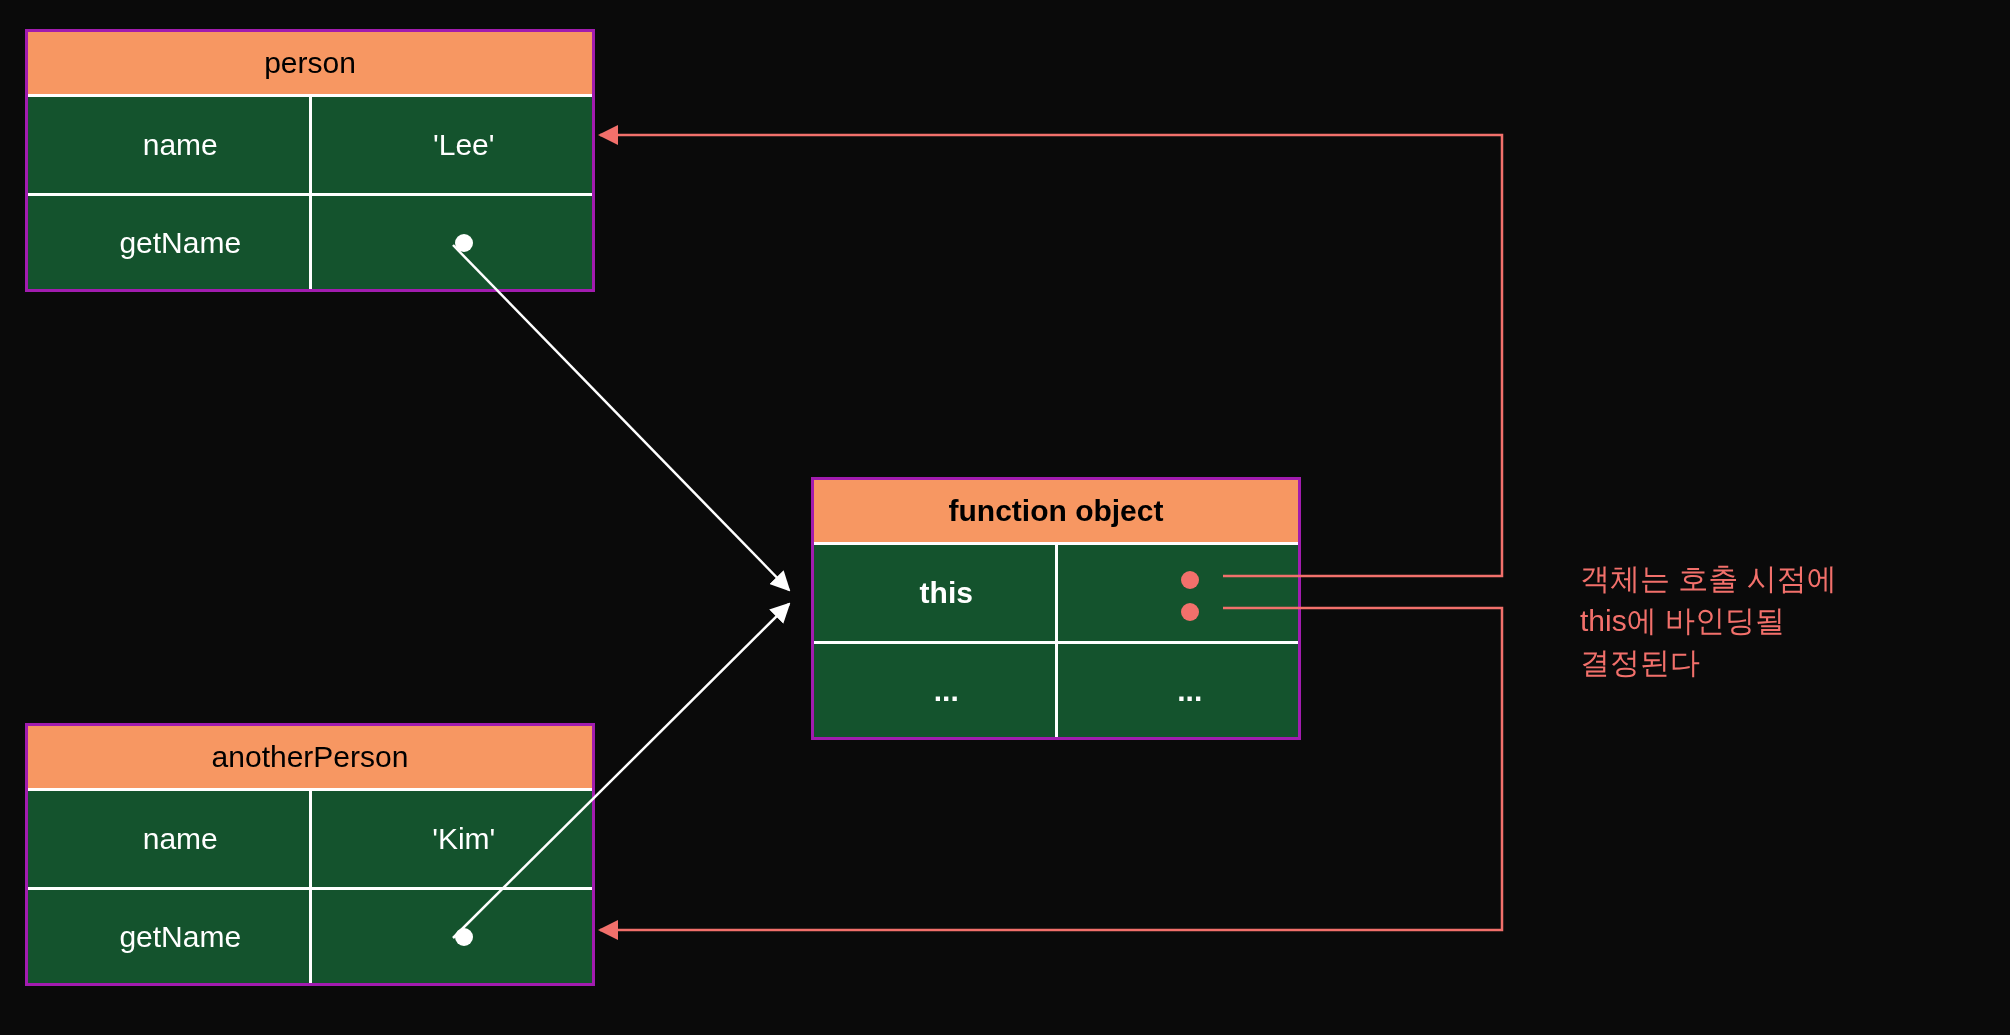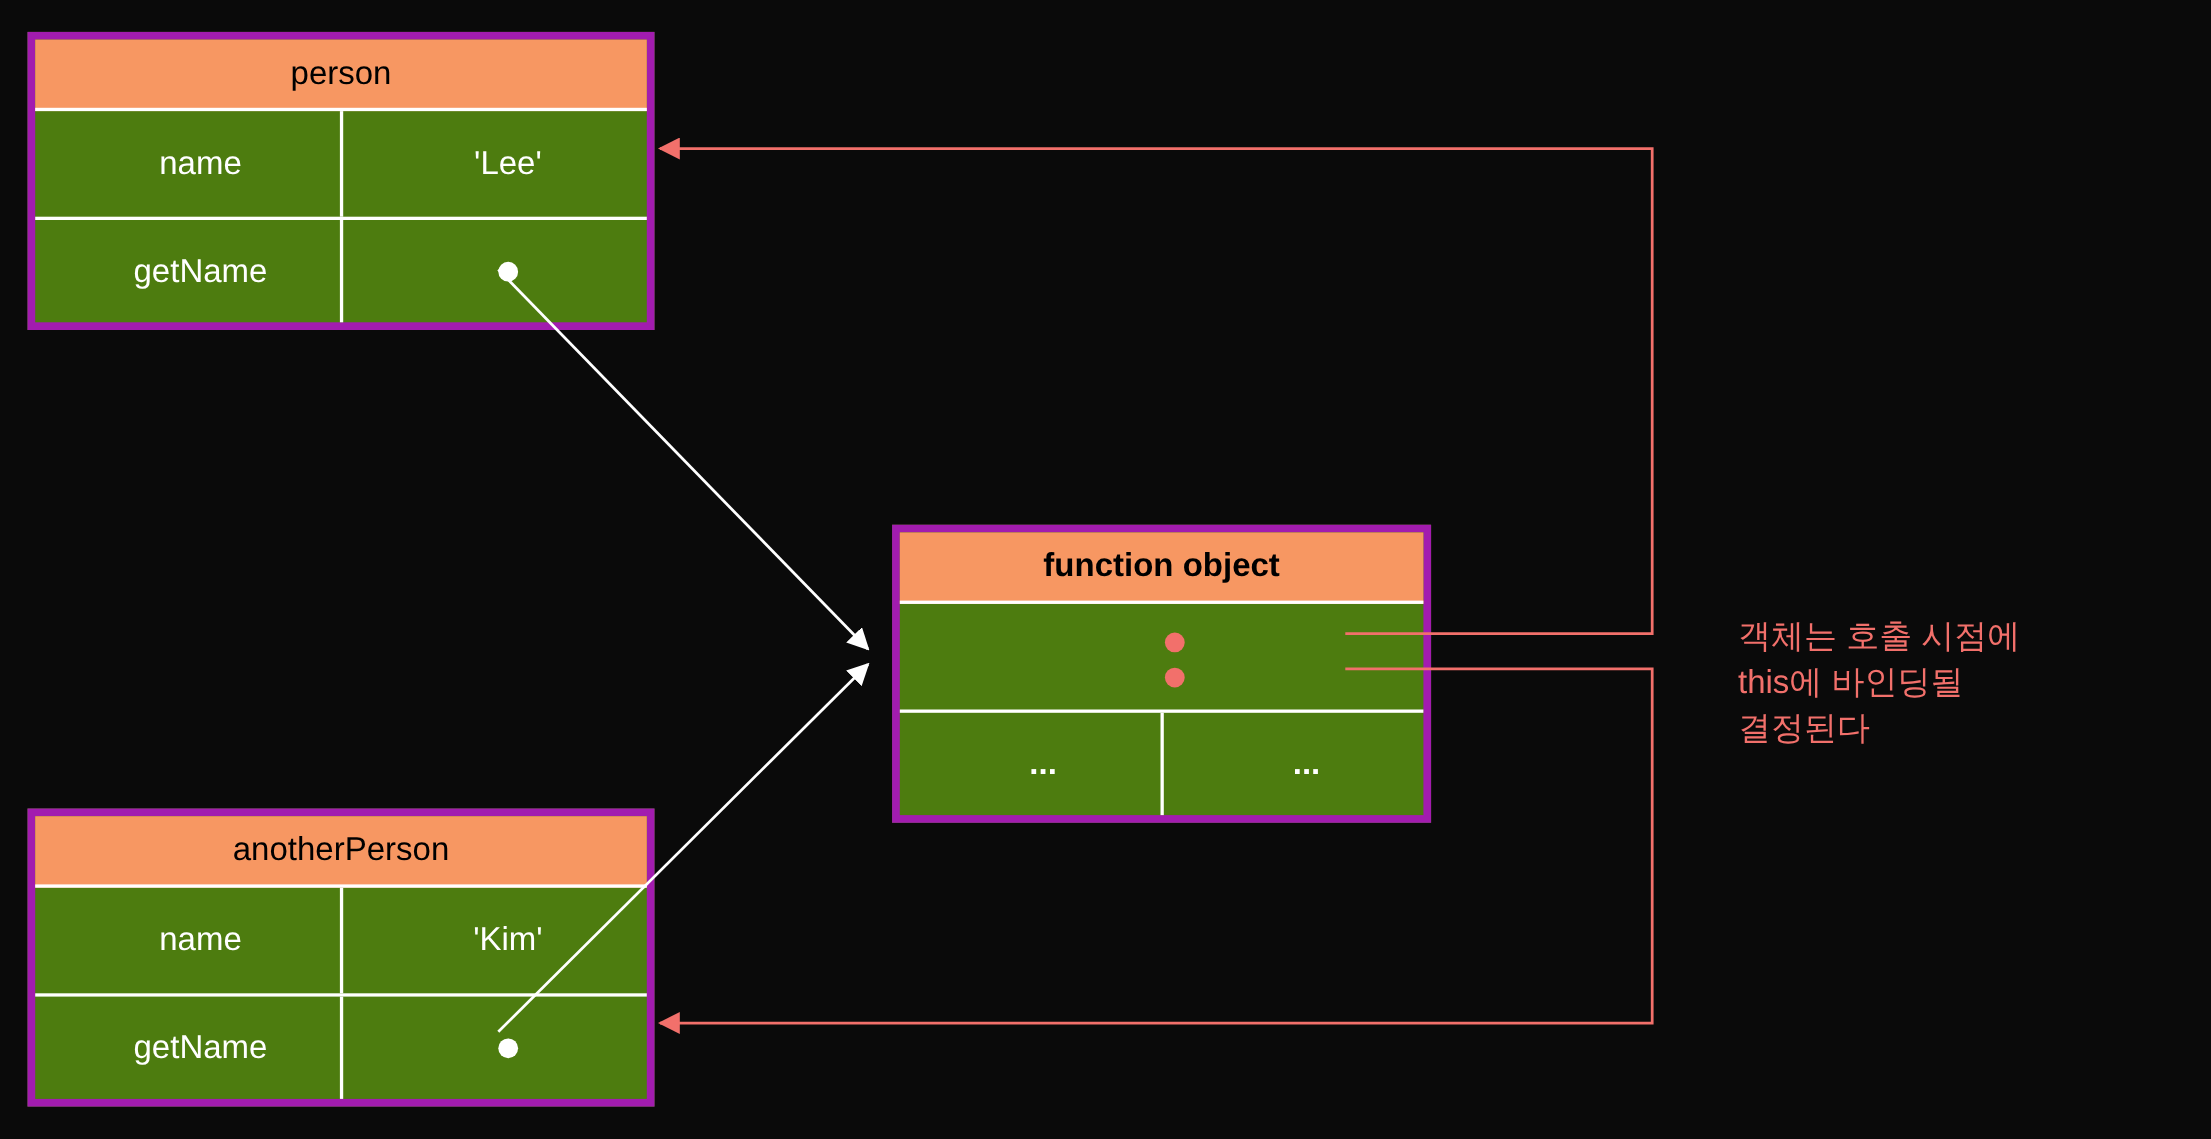--- a/index.html
+++ b/index.html
@@ -6,22 +6,22 @@
     body {
       background: #0a0a0a;
       width: 2010px;
       height: 1035px;
       position: relative;
       font-family: -apple-system, BlinkMacSystemFont, "Segoe UI", Helvetica, Arial, sans-serif;
       overflow: hidden;
     }
     .obj-table {
       position: absolute;
-      border: 7px solid #a21caf;
-      background: #4d7c0f;
+      border: 3px solid #a21caf;
+      background: #14532d;
     }
     .obj-header {
       background: #f79762;
       color: #000;
       font-size: 30px;
       text-align: center;
       padding: 14px 0;
       border-bottom: 3px solid #fff;
     }
     .obj-row {
@@ -72,37 +72,38 @@
     <div class="obj-cell">'Lee'</div>
   </div>
   <div class="obj-row">
     <div class="obj-cell">getName</div>
     <div class="obj-cell">
       <span class="dot"></span>
     </div>
   </div>
 </div>
 
-<div class="obj-table" style="left:25px; top:723px; width:570px;margin-top:12px;">
+<div class="obj-table" style="left:25px; top:723px; width:570px;">
   <div class="obj-header">anotherPerson</div>
   <div class="obj-row">
     <div class="obj-cell">name</div>
     <div class="obj-cell">'Kim'</div>
   </div>
   <div class="obj-row">
     <div class="obj-cell">getName</div>
     <div class="obj-cell">
       <span class="dot"></span>
     </div>
   </div>
 </div>
 
 <div class="obj-table" style="left:811px; top:477px; width:490px;font-weight:bold;">
   <div class="obj-header">function object</div>
   <div class="obj-row">
+    <div class="obj-cell">this</div>
     <div class="obj-cell">
       <span class="dot-red" style="position:absolute; top:26px;"></span>
       <span class="dot-red" style="position:absolute; top:58px;"></span>
     </div>
   </div>
   <div class="obj-row">
     <div class="obj-cell">...</div>
     <div class="obj-cell">...</div>
   </div>
 </div>

